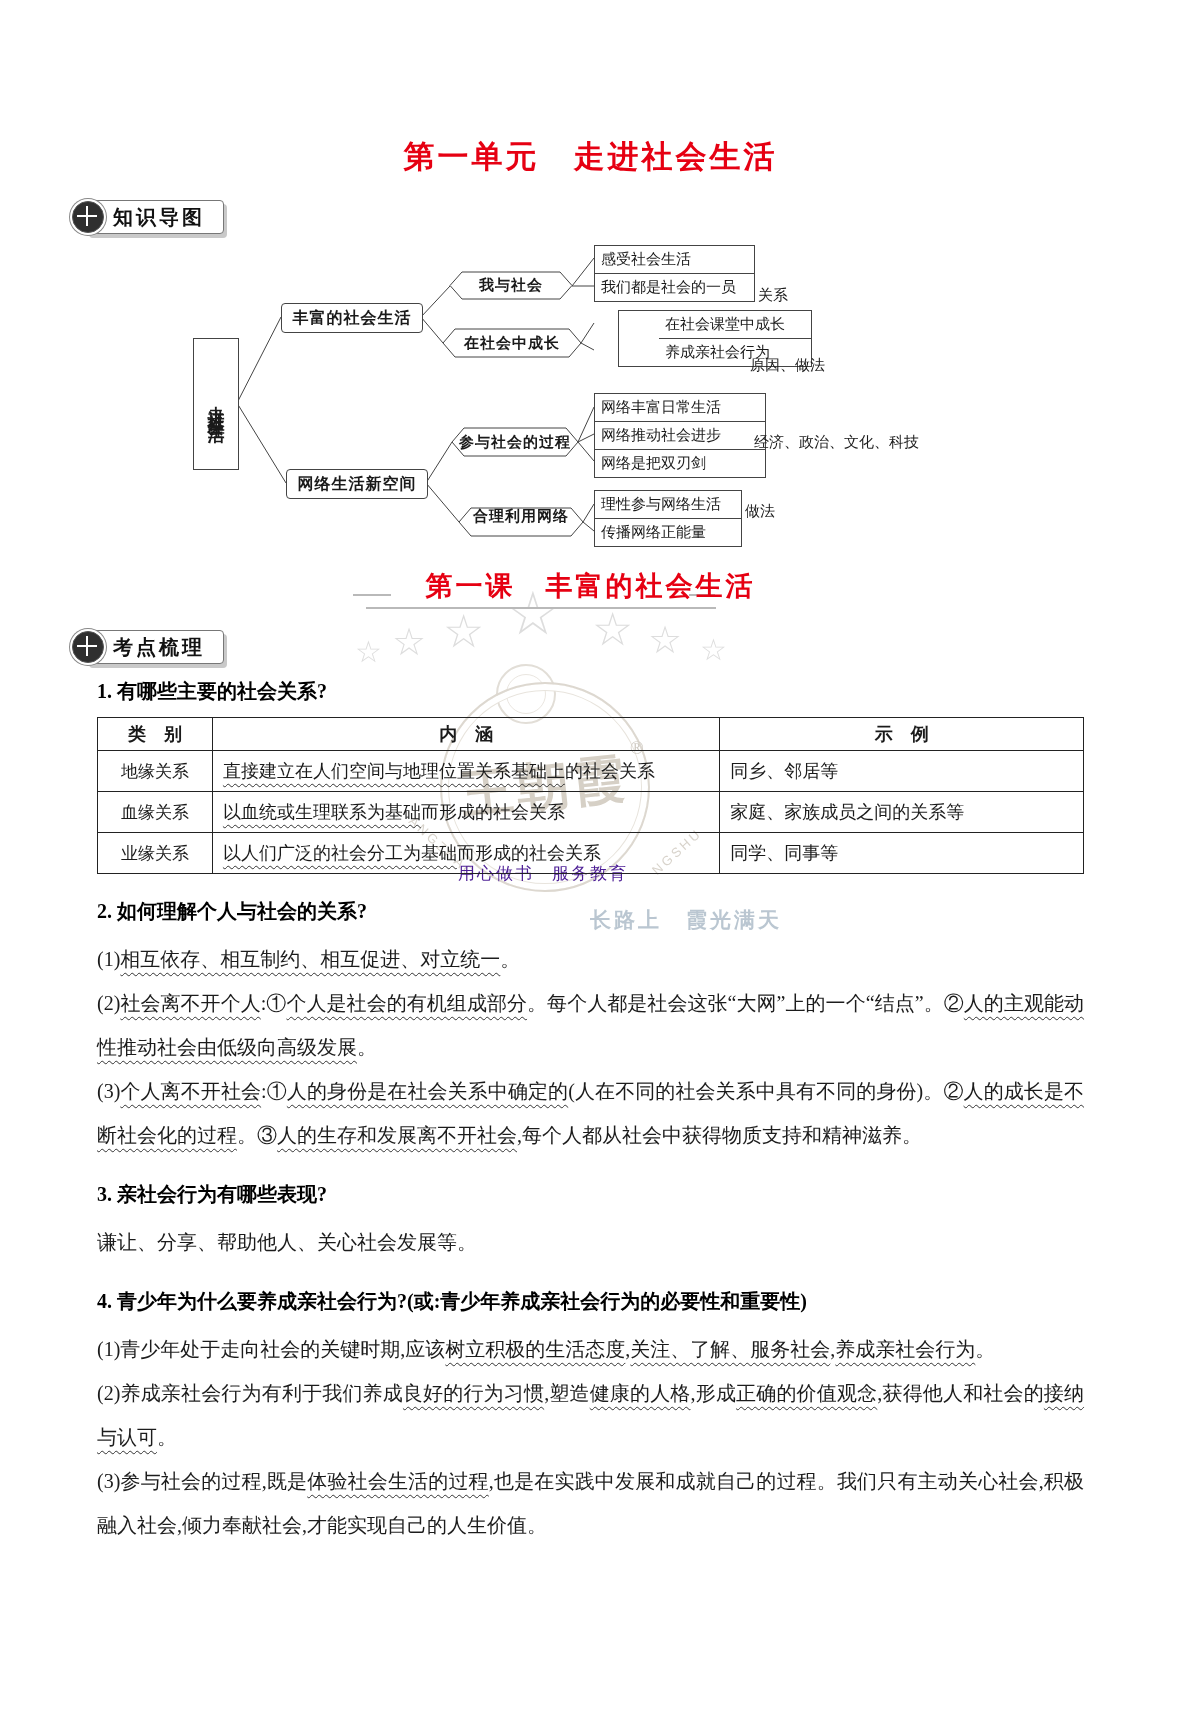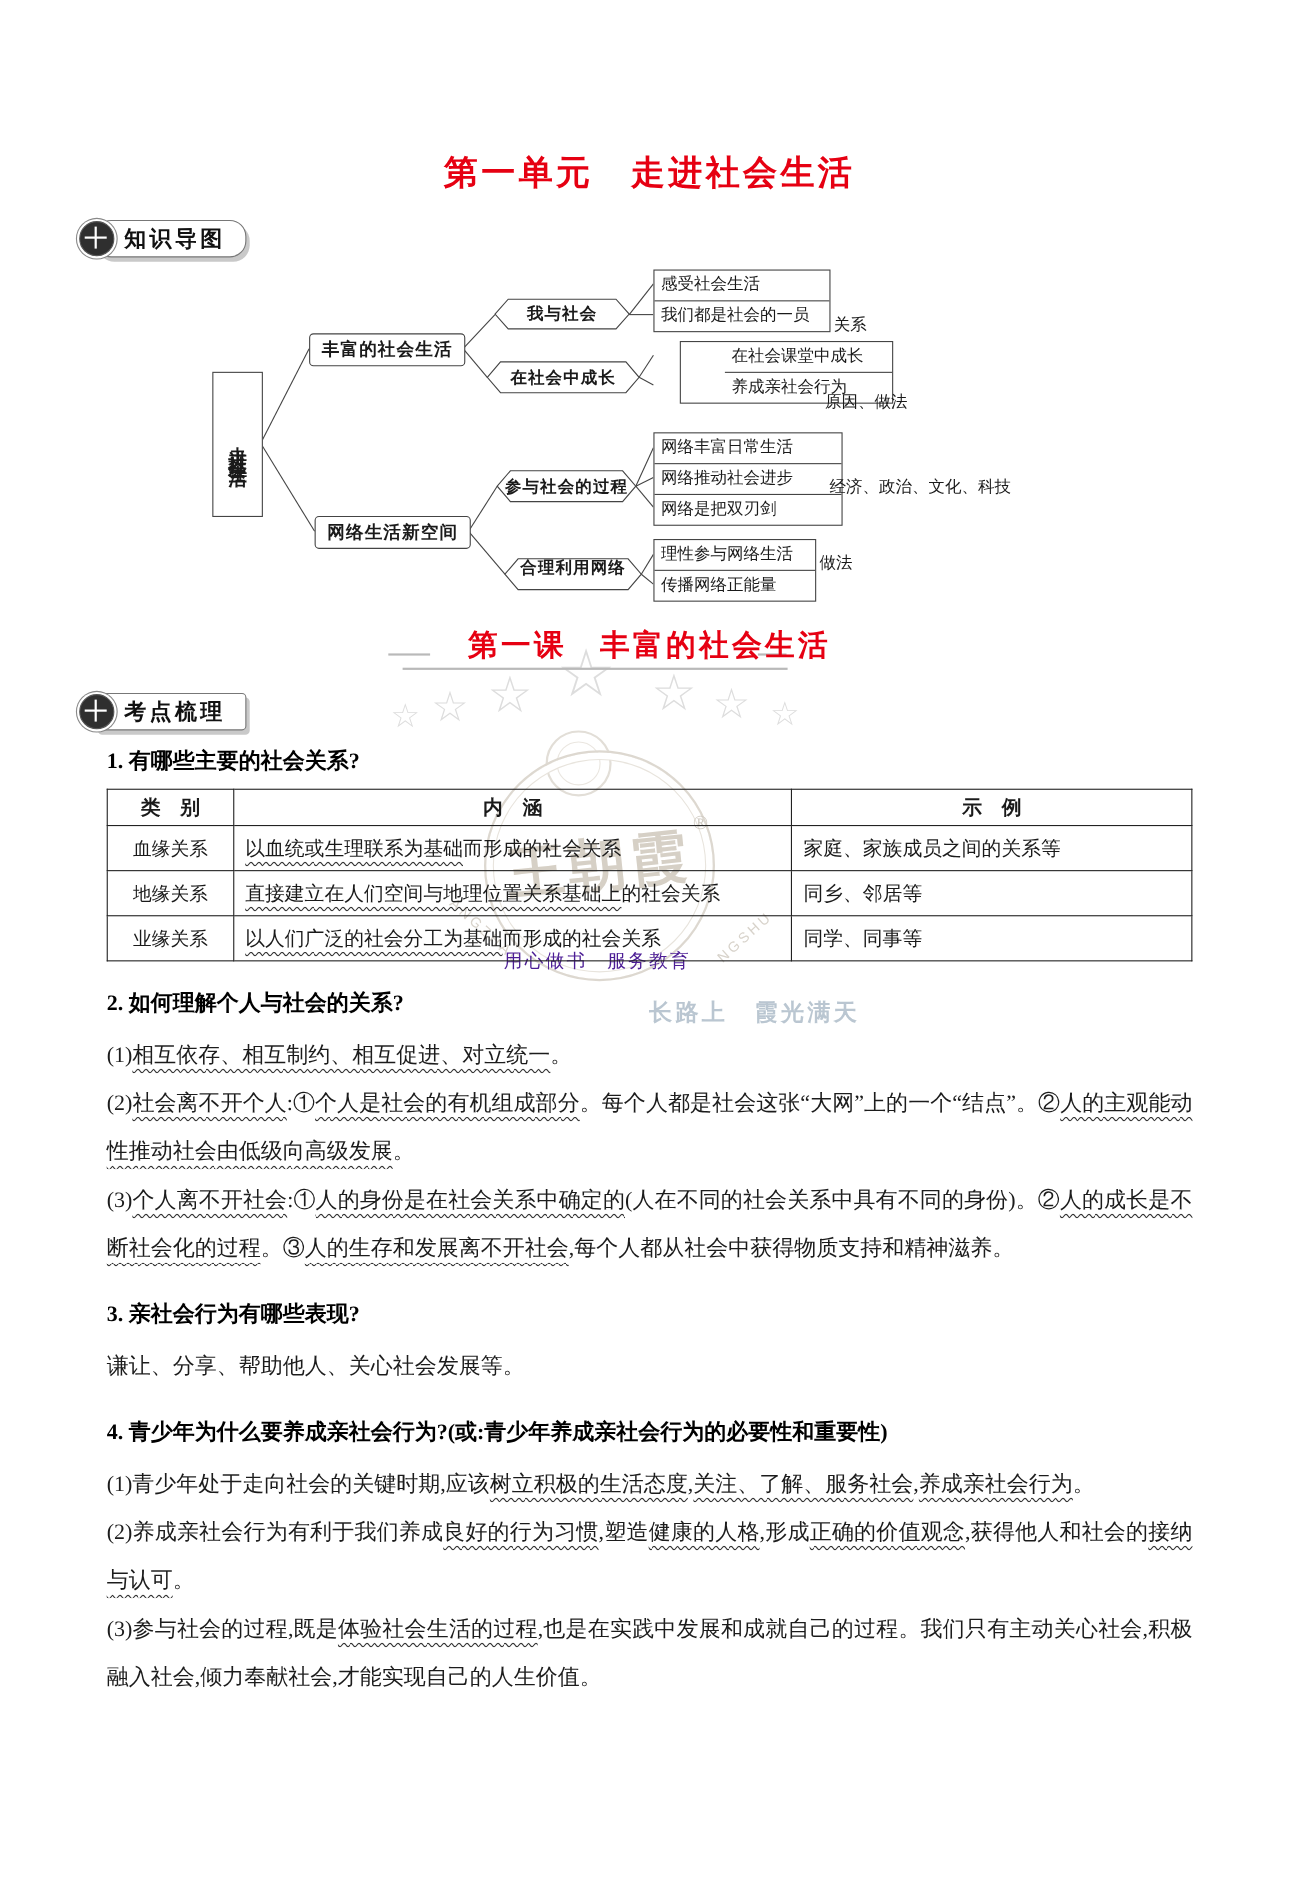--- a/index.html
+++ b/index.html
@@ -15,21 +15,21 @@
       color:#e60012;letter-spacing:3px;z-index:2;}
   .rule{position:absolute;height:2px;background:#b9b9b9;z-index:1;}
   .rule-left{left:353px;top:594px;width:38px;}
   .rule-right{left:689px;top:594px;width:26px;}
   .rule-under{left:366px;top:607px;width:350px;}
 
   
   .badge{position:absolute;display:flex;align-items:center;height:32px;background:#fff;
       border:1px solid #777;border-radius:4px;box-shadow:3px 4px 0 #c9c9c9;
       padding:0 18px 0 26px;z-index:2;}
-  .badge-1{left:86px;top:200px;border-radius:15px;}
+  .badge-1{left:86px;top:200px;}
   .badge-2{left:86px;top:630px;}
   .badge-icon{position:absolute;left:-15px;top:0;width:30px;height:30px;border-radius:50%;
       background:#2f2f2f;border:1px solid #555;box-shadow:0 0 0 2px #fff, 0 0 0 3px #888;}
   .badge-icon::before{content:"";position:absolute;left:4px;top:13px;width:20px;height:2px;background:#fff;}
   .badge-icon::after{content:"";position:absolute;left:13px;top:4px;width:2px;height:20px;background:#fff;}
   .badge-text{font-family:"Liberation Sans",sans-serif;font-weight:bold;font-size:20px;
       letter-spacing:3px;color:#111;}
 
   
   .mindmap{position:absolute;left:150px;top:240px;width:810px;height:320px;z-index:2;}
@@ -219,28 +219,28 @@
         </colgroup>
       <thead>
         <tr>
           <th>类　别</th>
           <th>内　涵</th>
           <th>示　例</th>
         </tr>
       </thead>
       <tbody>
         <tr>
+          <td class="cat">地缘关系</td>
+          <td><span class="wavy">直接建立在人们空间与地理位置关系基础上</span><span>的社会关系</span></td>
+          <td>同乡、邻居等</td>
+        </tr>
+        <tr>
           <td class="cat">血缘关系</td>
           <td><span class="wavy">以血统或生理联系为基础</span><span>而形成的社会关系</span></td>
           <td>家庭、家族成员之间的关系等</td>
-        </tr>
-        <tr>
-          <td class="cat">地缘关系</td>
-          <td><span class="wavy">直接建立在人们空间与地理位置关系基础上</span><span>的社会关系</span></td>
-          <td>同乡、邻居等</td>
         </tr>
         <tr>
           <td class="cat">业缘关系</td>
           <td><span class="wavy">以人们广泛的社会分工为基础</span><span>而形成的社会关系</span></td>
           <td>同学、同事等</td>
         </tr>
       </tbody>
     </table>
 
     <h3>2. 如何理解个人与社会的关系?</h3>

